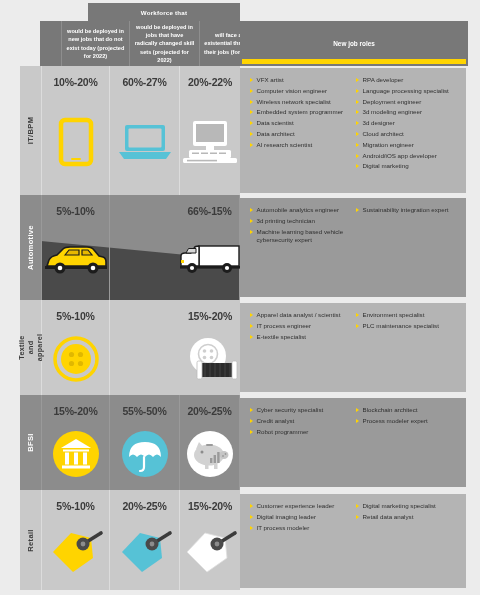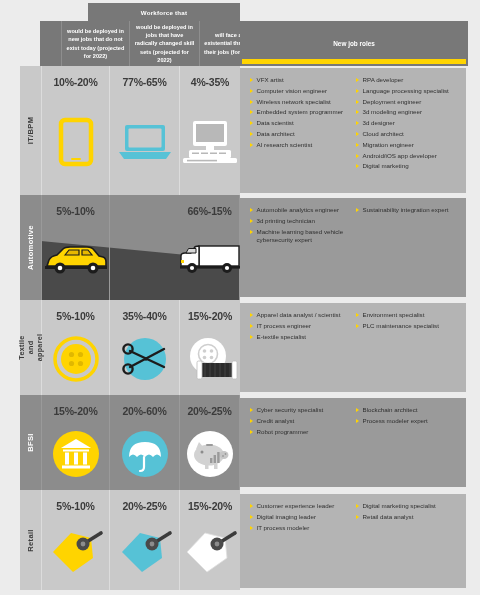--- a/index.html
+++ b/index.html
@@ -122,31 +122,31 @@
             <div class="cell c1">
               <div class="pct">10%-20%</div>
               <div class="art">
                 <svg width="34" height="48" viewBox="0 0 34 48">
         <rect x="2" y="2" width="30" height="44" rx="4" ry="4" fill="none" stroke="#ffd400" stroke-width="4.5"></rect>
         <rect x="12" y="40" width="10" height="2" rx="1" fill="#ffd400"></rect>
                 </svg>
               </div>
             </div>
             <div class="cell c2">
-              <div class="pct">77%-65%</div>
+              <div class="pct">60%-27%</div>
               <div class="art">
                 <svg width="58" height="40" viewBox="0 0 58 40">
         <rect x="9" y="3" width="40" height="26" rx="2" fill="#56c2d6"></rect>
         <rect x="12.5" y="6.5" width="33" height="19" rx="1" fill="#c9c9c9"></rect>
         <path d="M3 30 L55 30 L50 37 L8 37 Z" fill="#56c2d6"></path>
                 </svg>
               </div>
             </div>
             <div class="cell c3">
-              <div class="pct">4%-35%</div>
+              <div class="pct">20%-22%</div>
               <div class="art">
                 <svg width="58" height="46" viewBox="0 0 58 46">
         <rect x="12" y="2" width="34" height="25" rx="2" fill="#ffffff"></rect>
         <rect x="15" y="5" width="28" height="18" fill="#b8b8b8"></rect>
         <rect x="25" y="27" width="8" height="4" fill="#ffffff"></rect>
         <rect x="8" y="31" width="42" height="8" rx="1.5" fill="#ffffff"></rect>
         <rect x="11" y="33.5" width="7" height="1.5" fill="#b8b8b8"></rect>
         <rect x="20" y="33.5" width="7" height="1.5" fill="#b8b8b8"></rect>
         <rect x="29" y="33.5" width="7" height="1.5" fill="#b8b8b8"></rect>
         <rect x="38" y="33.5" width="7" height="1.5" fill="#b8b8b8"></rect>
@@ -305,35 +305,20 @@
             <div class="cell c1">
               <div class="pct">5%-10%</div>
               <div class="art">
                 <svg width="46" height="46" viewBox="0 0 46 46">
         <circle cx="23" cy="23" r="21" fill="none" stroke="#ffd400" stroke-width="3.5"></circle>
         <circle cx="23" cy="23" r="15" fill="#ffd400"></circle>
         <circle cx="18.5" cy="18.5" r="2.6" fill="#e0b800"></circle>
         <circle cx="27.5" cy="18.5" r="2.6" fill="#e0b800"></circle>
         <circle cx="18.5" cy="27.5" r="2.6" fill="#e0b800"></circle>
         <circle cx="27.5" cy="27.5" r="2.6" fill="#e0b800"></circle>
-                </svg>
-              </div>
-            </div>
-            <div class="cell c2">
-              <div class="pct">35%-40%</div>
-              <div class="art">
-                <svg width="54" height="48" viewBox="0 0 54 48">
-        <circle cx="27" cy="24" r="21" fill="#56c2d6"></circle>
-        <g stroke="#1c1c1c" stroke-width="2.4" fill="none" stroke-linecap="round">
-          <path d="M12 32 L46 14"></path>
-                    <path d="M12 16 L46 32"></path>
-        </g>
-        <circle cx="10" cy="34" r="4.6" fill="none" stroke="#1c1c1c" stroke-width="2.4"></circle>
-        <circle cx="10" cy="14" r="4.6" fill="none" stroke="#1c1c1c" stroke-width="2.4"></circle>
-        <circle cx="28" cy="24" r="1.8" fill="#1c1c1c"></circle>
                 </svg>
               </div>
             </div>
             <div class="cell c3">
               <div class="pct">15%-20%</div>
               <div class="art">
                 <svg width="56" height="46" viewBox="0 0 56 46">
         <circle cx="26" cy="20" r="18" fill="#ffffff"></circle>
         <circle cx="26" cy="18" r="9.5" fill="none" stroke="#cfcfcf" stroke-width="1.6"></circle>
         <circle cx="22.5" cy="15" r="1.8" fill="#cfcfcf"></circle>
@@ -398,21 +383,21 @@
         <path d="M24 9 L39 18 L9 18 Z" fill="#fff"></path>
         <rect x="11" y="19.5" width="26" height="2" fill="#fff"></rect>
         <rect x="13" y="22.5" width="4" height="12" fill="#fff"></rect>
         <rect x="22" y="22.5" width="4" height="12" fill="#fff"></rect>
         <rect x="31" y="22.5" width="4" height="12" fill="#fff"></rect>
         <rect x="10" y="35.5" width="28" height="3" fill="#fff"></rect>
                 </svg>
               </div>
             </div>
             <div class="cell c2 dk">
-              <div class="pct">20%-60%</div>
+              <div class="pct">55%-50%</div>
               <div class="art">
                 <svg width="48" height="48" viewBox="0 0 48 48">
         <circle cx="24" cy="24" r="23" fill="#56c2d6"></circle>
         <path d="M8 27 Q8 12 24 12 Q40 12 40 27 Q36 22 32 27 Q28 22 24 27 Q20 22 16 27 Q12 22 8 27 Z" fill="#fff"></path>
         <path d="M23 27 L23 37 Q23 41 19 41" stroke="#fff" stroke-width="2.2" fill="none" stroke-linecap="round"></path>
                 </svg>
               </div>
             </div>
             <div class="cell c3 dk">
               <div class="pct">20%-25%</div>

